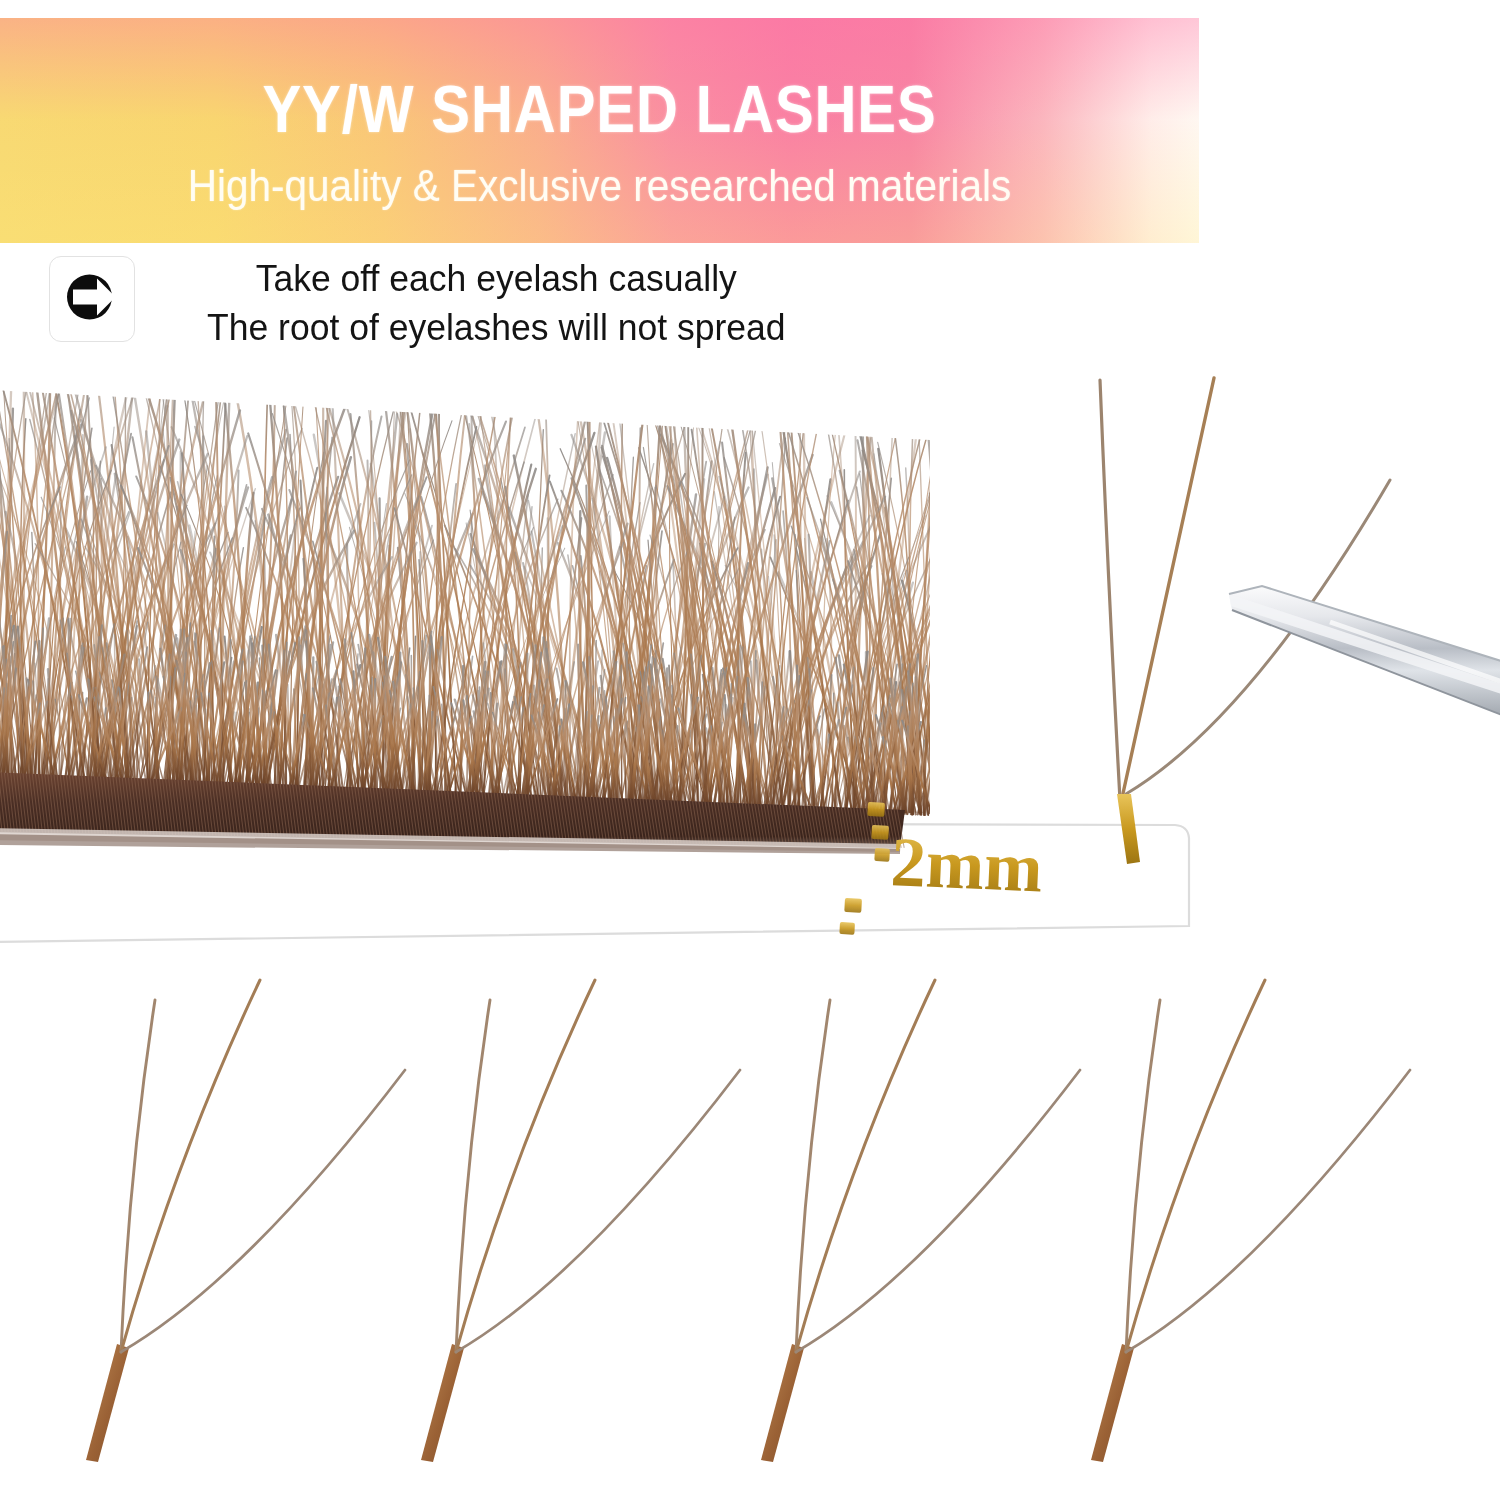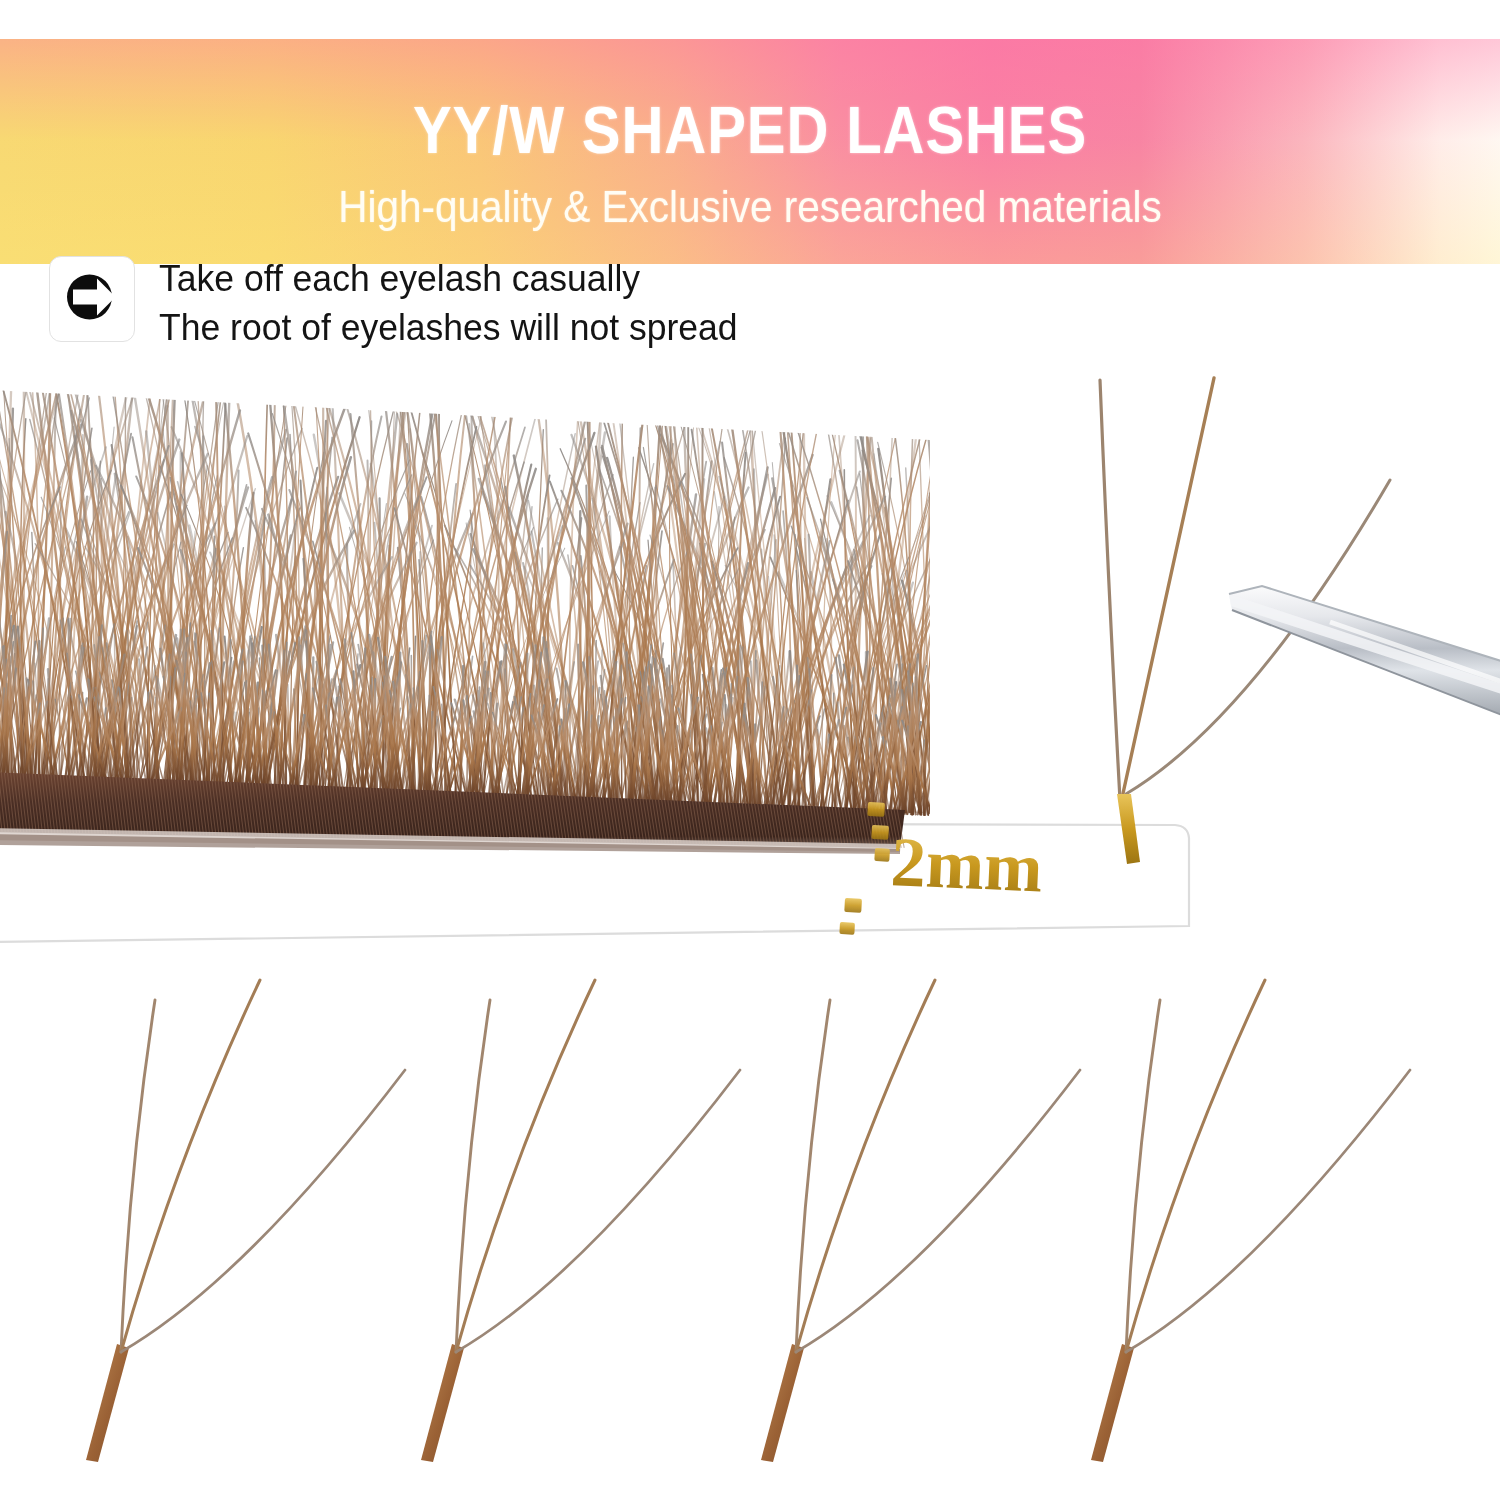--- a/index.html
+++ b/index.html
@@ -5,28 +5,27 @@
   html,body{margin:0;padding:0;}
   body{
     width:1500px;height:1500px;overflow:hidden;background:#ffffff;
     font-family:"Liberation Sans","DejaVu Sans",sans-serif;
     position:relative;
   }
   .page{position:absolute;inset:0;background:#fff;}
 
   
   .banner{
-    position:absolute;left:0;top:18px;width:1500px;height:225px;
+    position:absolute;left:0;top:18px;width:1199px;height:225px;
     background:
       linear-gradient(to bottom, rgba(255,120,160,.42) 0%, rgba(255,180,120,.10) 45%, rgba(255,225,120,.30) 100%),
       linear-gradient(to right,
         #f7dd72 0%, #f8d96f 18%, #f9c878 32%, #f9ad8e 45%,
         #f98aa6 56%, #f97ba8 66%, #f77fa8 76%, #fbb6c6 87%, #fff3f6 96%, #ffffff 100%);
     overflow:hidden;
-    margin-top:21px;
   }
   .banner-title{
     position:absolute;left:0;right:0;top:58px;text-align:center;
     color:#fff;font-size:66px;font-weight:700;letter-spacing:1px;
     transform:scaleX(.88);transform-origin:center;
     text-shadow:0 0 3px rgba(255,255,255,.55);
     white-space:nowrap;line-height:1;
   }
   .banner-sub{
     position:absolute;left:0;right:0;top:146px;text-align:center;
@@ -36,21 +35,21 @@
     white-space:nowrap;line-height:1;
   }
 
   
   .instr{position:absolute;left:49px;top:256px;display:flex;align-items:flex-start;}
   .icon-box{
     width:86px;height:86px;border:1px solid #e2e2e2;border-radius:12px;
     background:#fff;display:flex;align-items:center;justify-content:center;
     flex:0 0 auto;box-sizing:border-box;
   }
-  .instr-text{margin-left:24px;margin-top:-2px;}
+  .instr-text{margin-left:72px;margin-top:-2px;text-align:center;}
   .instr-line{
     color:#141414;font-size:37px;line-height:49px;white-space:nowrap;
     transform:scaleX(.96);transform-origin:left center;
   }
 
   
   .stage{position:absolute;left:0;top:370px;width:1500px;height:1130px;overflow:hidden;background:#fff;}
   .stage svg{position:absolute;left:0;top:0;width:1500px;height:1130px;display:block;}
 </style>
 </head>

